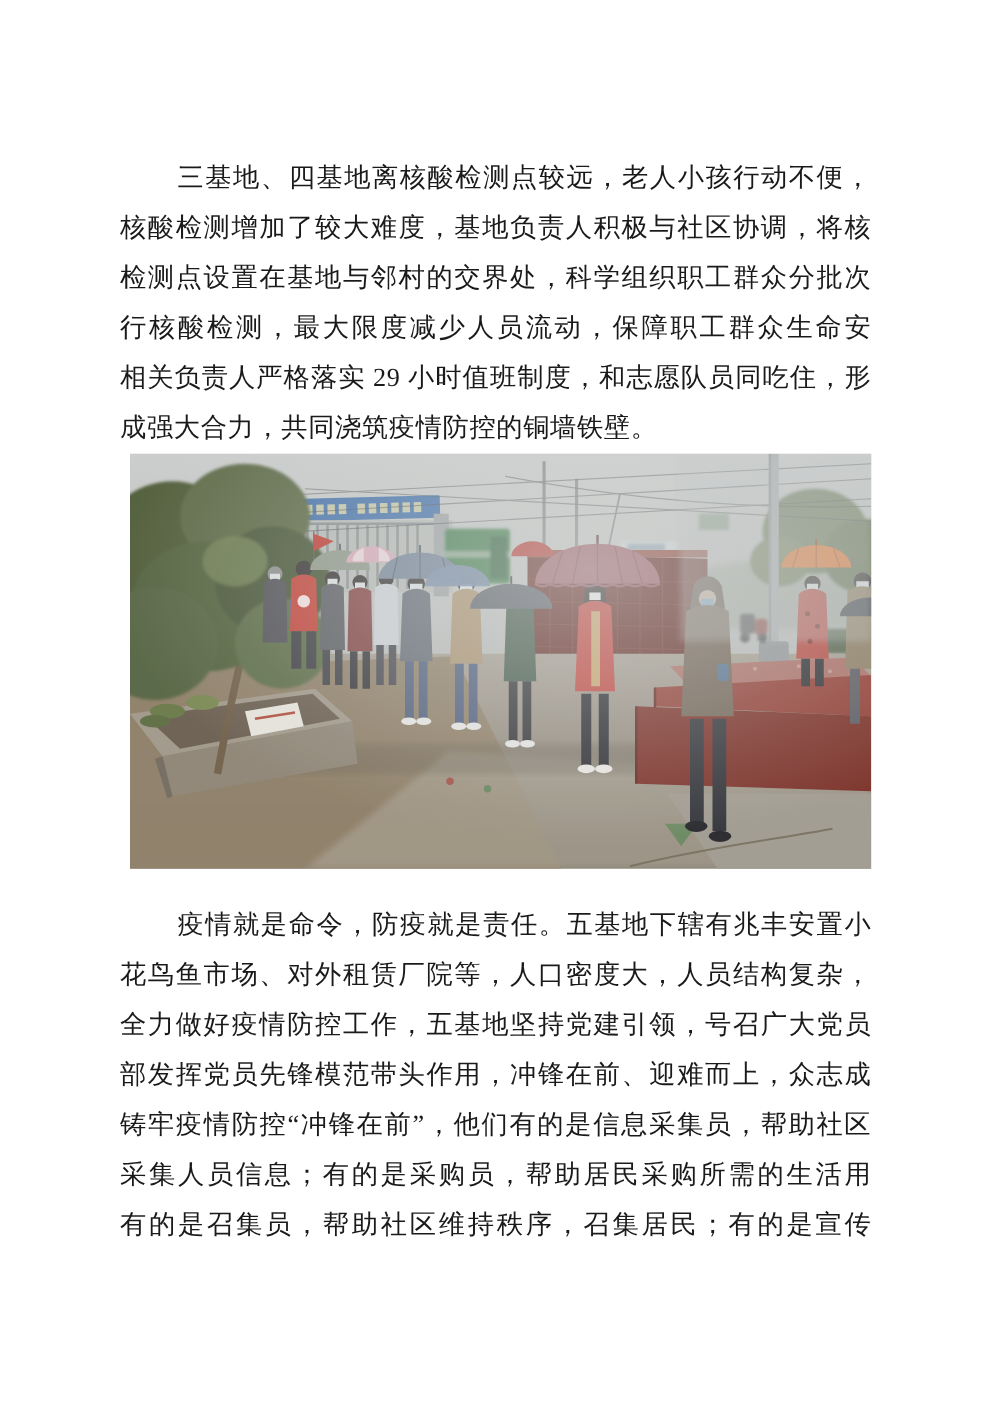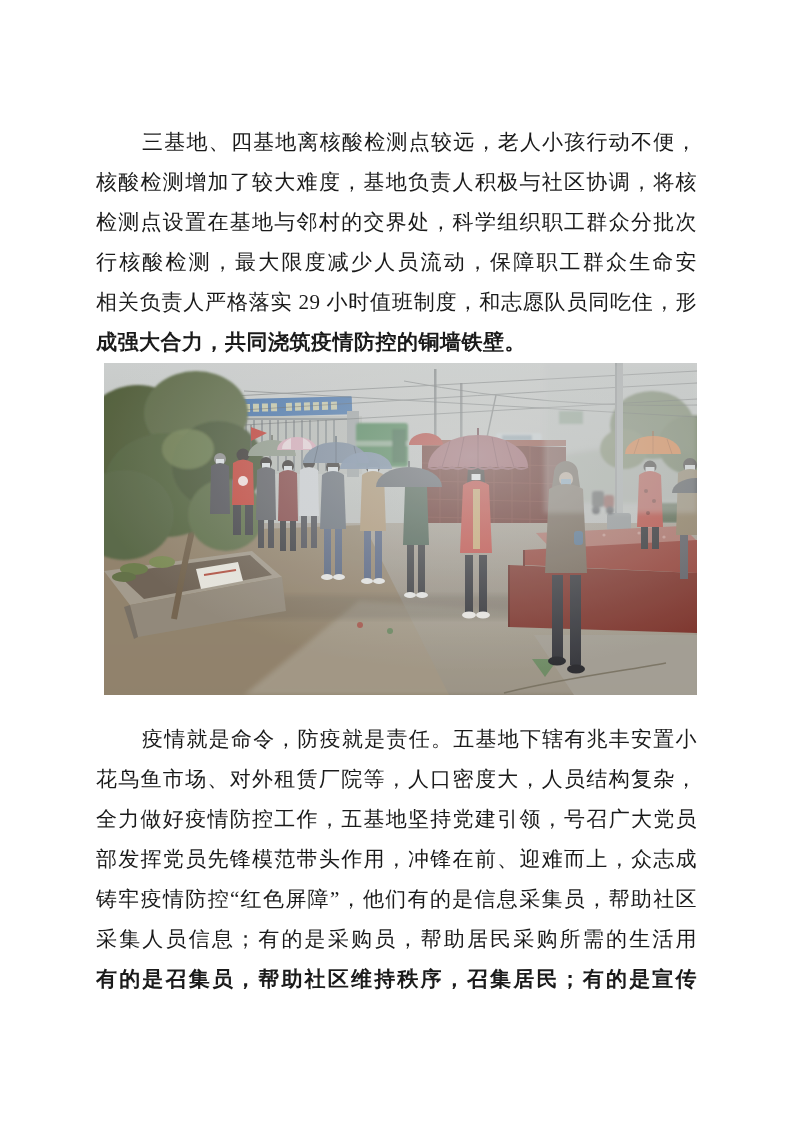--- a/index.html
+++ b/index.html
@@ -13,21 +13,21 @@
   }
   .para{position:absolute;left:96px;width:601px;font-size:21px;}
   .para .line{
     height:40px;line-height:40px;
     text-align:justify;
     text-align-last:justify;
     overflow:hidden;
     letter-spacing:0.5px;
   }
   .para .line.first{text-indent:46px;}
-  .para .line.last{text-align-last:left;font-weight:bold;}
+  .para .line.last{text-align-last:left;}
   .p1{top:122px;}
   .p2{top:719px;}
   .photo-frame{
     position:absolute;left:104px;top:363px;width:593px;height:332px;
     overflow:hidden;background:#bdbfbc;
   }
   .photo-frame svg{display:block;width:593px;height:332px;}
 </style>
 </head>
 <body>
@@ -387,18 +387,18 @@
       <rect x="440" y="0" width="153" height="150" fill="#c6c9c8" opacity="0.35" filter="url(#b2)"></rect>
       <rect x="0" y="0" width="593" height="332" fill="#ccd0cf" opacity="0.10"></rect>
     </svg>
   </div>
 
   <div class="para p2">
     <div class="line first">疫情就是命令，防疫就是责任。五基地下辖有兆丰安置小区、</div>
     <div class="line">花鸟鱼市场、对外租赁厂院等，人口密度大，人员结构复杂，为</div>
     <div class="line">全力做好疫情防控工作，五基地坚持党建引领，号召广大党员干</div>
     <div class="line">部发挥党员先锋模范带头作用，冲锋在前、迎难而上，众志成城</div>
-    <div class="line">铸牢疫情防控“红色屏障”，他们有的是信息采集员，帮助社区</div>
+    <div class="line">铸牢疫情防控“冲锋在前”，他们有的是信息采集员，帮助社区</div>
     <div class="line">采集人员信息；有的是采购员，帮助居民采购所需的生活用品；</div>
     <div class="line last">有的是召集员，帮助社区维持秩序，召集居民；有的是宣传员，</div>
   </div>
 
 </div>
 
 </body></html>

